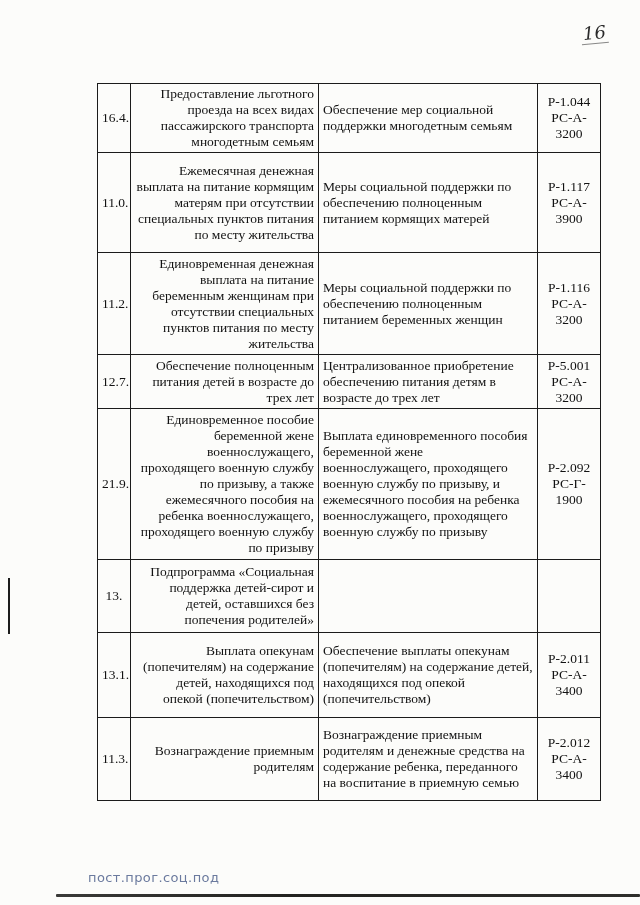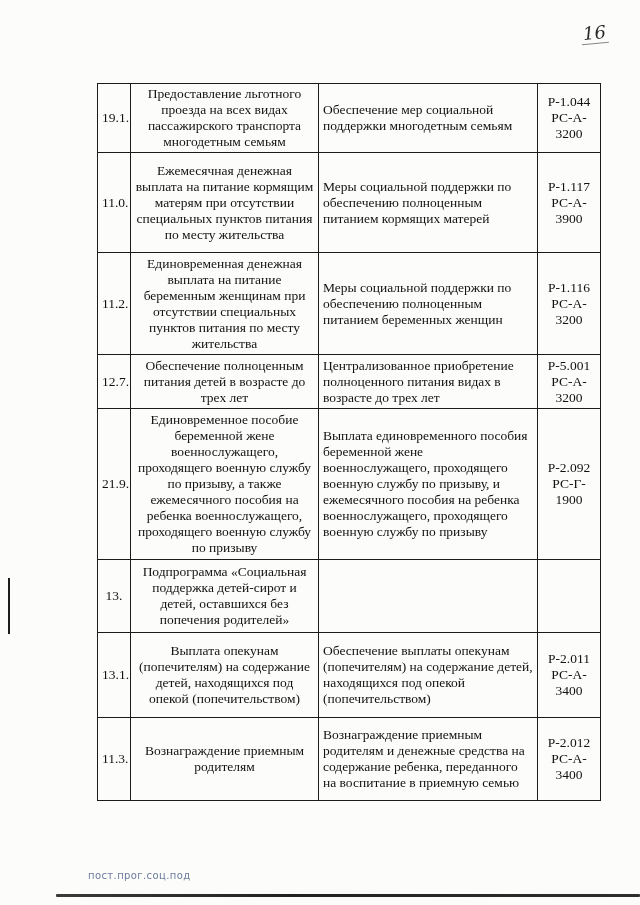--- a/index.html
+++ b/index.html
@@ -42,39 +42,39 @@
     font-size:13.5px;
     line-height:16px;
     color:#121212;
   }
   col.col-num  { width:33px; }
   col.col-desc { width:188px; }
   col.col-act  { width:219px; }
   col.col-code { width:63px; }
 
   td.c-num  { text-align:center; }
-  td.c-desc { text-align:center; }
+  td.c-desc { text-align:right; }
   td.c-act  { text-align:left; }
   td.c-code { text-align:center; white-space:pre-line; }
 
   tr.r1 { height:64px; }
   tr.r2 { height:100px; }
   tr.r3 { height:102px; }
   tr.r4 { height:54px; }
   tr.r5 { height:151px; }
   tr.r6 { height:73px; }
   tr.r7 { height:85px; }
   tr.r8 { height:83px; }
 
   
   .footer-note {
     position:absolute;
     left:88px; top:870px;
     font-family:"DejaVu Sans", sans-serif;
-    font-size:10px;
+    font-size:13px;
     color:#6b7a9e;
     letter-spacing:.4px;
     text-align:center;
   }
   
   .scan-line {
     position:absolute;
     left:56px; top:894px;
     width:584px; height:3px;
     background:linear-gradient(to right, #3a3a38 0%, #22221f 40%, #2e2e2b 100%);
@@ -96,21 +96,21 @@
 
   <table class="doc-table">
     <colgroup>
       <col class="col-num">
         <col class="col-desc">
         <col class="col-act">
         <col class="col-code">
     </colgroup>
     <tbody>
       <tr class="r1">
-        <td class="c-num">19.1.</td>
+        <td class="c-num">16.4.</td>
         <td class="c-desc">Предоставление льготного проезда на всех видах пассажирского транспорта многодетным семьям</td>
         <td class="c-act">Обеспечение мер социальной поддержки многодетным семьям</td>
         <td class="c-code">Р-1.044
 РС-А-
 3200</td>
       </tr>
       <tr class="r2">
         <td class="c-num">11.0.</td>
         <td class="c-desc">Ежемесячная денежная выплата на питание кормящим матерям при отсутствии специальных пунктов питания по месту жительства</td>
         <td class="c-act">Меры социальной поддержки по обеспечению полноценным питанием кормящих матерей</td>
@@ -122,21 +122,21 @@
         <td class="c-num">11.2.</td>
         <td class="c-desc">Единовременная денежная выплата на питание беременным женщинам при отсутствии специальных пунктов питания по месту жительства</td>
         <td class="c-act">Меры социальной поддержки по обеспечению полноценным питанием беременных женщин</td>
         <td class="c-code">Р-1.116
 РС-А-
 3200</td>
       </tr>
       <tr class="r4">
         <td class="c-num">12.7.</td>
         <td class="c-desc">Обеспечение полноценным питания детей в возрасте до трех лет</td>
-        <td class="c-act">Централизованное приобретение полноценного питания видах в возрасте до трех лет</td>
+        <td class="c-act">Централизованное приобретение обеспечению питания детям в возрасте до трех лет</td>
         <td class="c-code">Р-5.001
 РС-А-
 3200</td>
       </tr>
       <tr class="r5">
         <td class="c-num">21.9.</td>
         <td class="c-desc">Единовременное пособие беременной жене военнослужащего, проходящего военную службу по призыву, а также ежемесячного пособия на ребенка военнослужащего, проходящего военную службу по призыву</td>
         <td class="c-act">Выплата единовременного пособия беременной жене военнослужащего, проходящего военную службу по призыву, и ежемесячного пособия на ребенка военнослужащего, проходящего военную службу по призыву</td>
         <td class="c-code">Р-2.092
 РС-Г-

